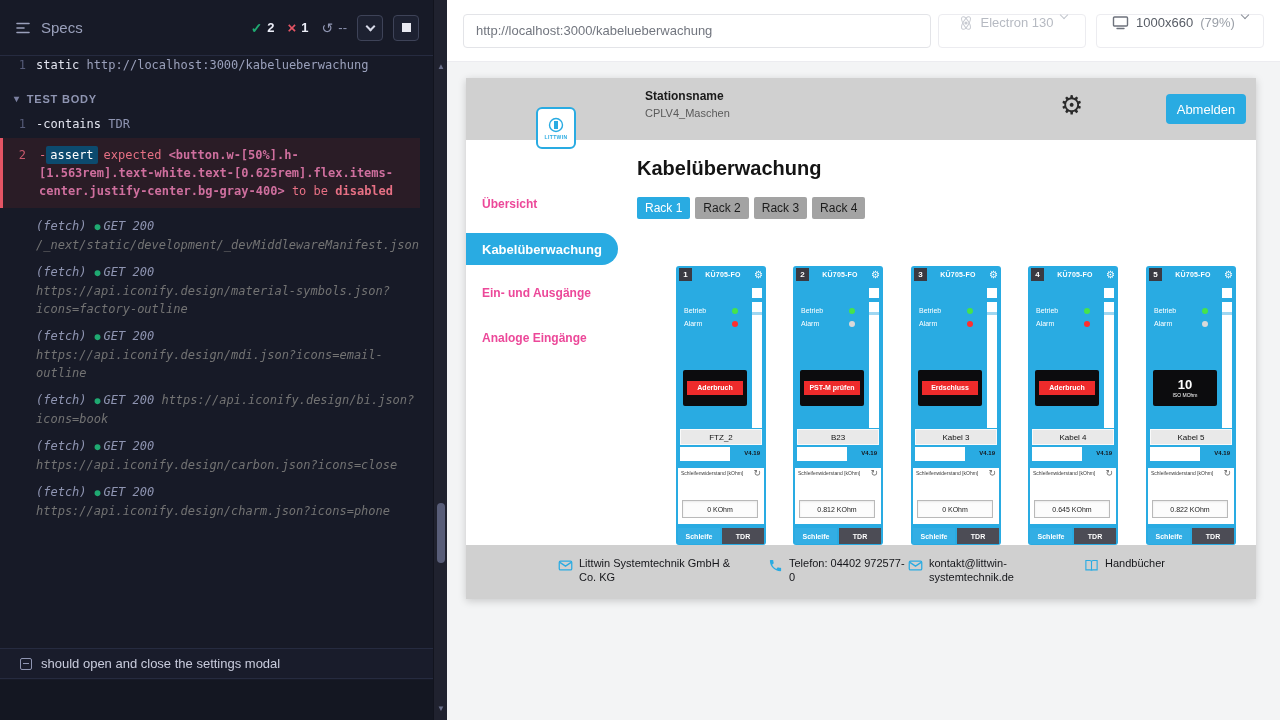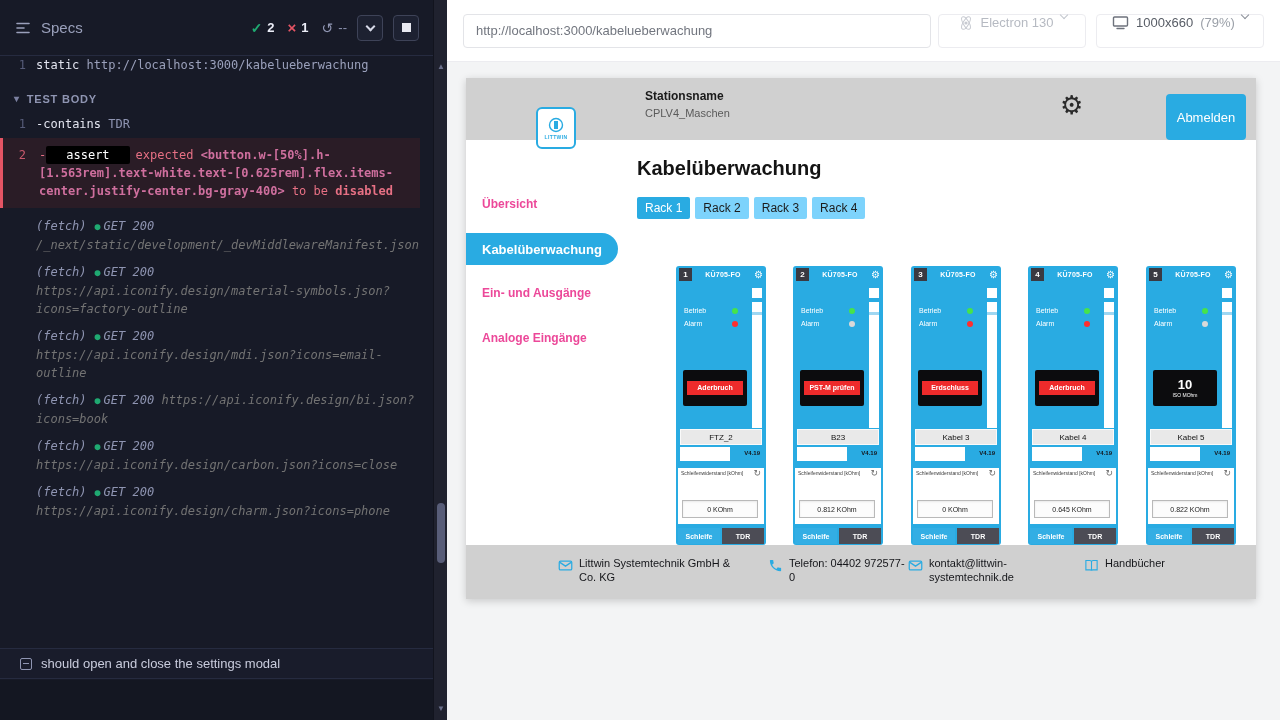--- a/index.html
+++ b/index.html
@@ -33,21 +33,21 @@
   .lnum{position:absolute;left:0;top:0;width:26px;text-align:right;color:#565b78}
   .cmd-name{color:#e3e5f0}
   .cmd-arg{color:#8f95b2}
   .visit-url{color:#9aa0bb}
 
   .section-row{display:flex;align-items:center;gap:7px;padding:12px 0 7px 14px;color:#8f95b2;font-family:"Liberation Sans",sans-serif;font-size:11px;font-weight:bold;letter-spacing:.8px}
   .caret{font-size:10px;color:#7b80a0}
 
   .assert-row{position:relative;margin:5px 0 9px 0;padding:8px 10px 8px 36px;background:#2a1c26;border-left:3px solid #e45464;overflow-wrap:break-word}
   .assert-row .lnum{left:-3px;color:#c9596d;top:8px}
-  .badge{display:inline-block;background:#000000;color:#fff;padding:0 20px;border-radius:2px;margin-right:6px}
+  .badge{display:inline-block;background:#0c4a6e;color:#fff;padding:0 4px;border-radius:2px;margin-right:6px}
   .exp{color:#e77084}
   .sel{color:#cf6f9e;font-weight:bold}
   .bold{font-weight:bold}
   .dash-f{color:#e77084}
 
   .fetch-row{position:relative;padding-left:36px;margin-bottom:9px;color:#8f95b2;font-style:italic;overflow-wrap:break-word}
   .fetch-dot{color:#1fa971;font-style:normal;margin:0 3px 0 8px;font-size:10px}
   .fetch-url{color:#737373}
 
   .next-test{position:absolute;left:0;top:648px;width:433px;height:31px;border-top:1px solid #262b40;border-bottom:1px solid #262b40;background:#191c2b;display:flex;align-items:center;gap:9px;padding:0 20px;font-size:13px;color:#c9ccdd}
@@ -76,31 +76,31 @@
 
   
   .aut{position:absolute;left:19px;top:78px;width:790px;height:521px;background:#fff;box-shadow:0 2px 8px rgba(0,0,0,.18);overflow:hidden}
   .app-header{position:absolute;left:0;top:0;width:790px;height:62px;background:#d0d0d0}
   .logo{position:absolute;left:70px;top:29px;width:40px;height:42px;background:#fff;border:2px solid #29abe2;border-radius:6px;z-index:6;display:flex;flex-direction:column;align-items:center;justify-content:center;gap:1px}
   .logo-text{font-size:5px;font-weight:bold;color:#29abe2;letter-spacing:.4px}
   .station{position:absolute;left:179px;top:11px;z-index:2}
   .station-label{font-size:12px;font-weight:bold;color:#1a1a1a}
   .station-value{font-size:11px;color:#5a5a5a;margin-top:4px}
   .app-gear{position:absolute;left:594px;top:14px;font-size:26px;color:#2b2b2b;line-height:1;cursor:pointer}
-  .logout{position:absolute;left:700px;top:16px;width:80px;height:46px;background:#29abe2;border-radius:4px;color:#fff;font-size:13px;display:flex;align-items:center;justify-content:center;cursor:pointer}
+  .logout{position:absolute;left:700px;top:16px;width:80px;height:30px;background:#29abe2;border-radius:4px;color:#fff;font-size:13px;display:flex;align-items:center;justify-content:center;cursor:pointer}
 
   .nav-item{position:absolute;left:16px;font-size:12px;font-weight:bold;color:#ec4899;cursor:pointer}
   .nav-0{top:119px}
   .nav-active{position:absolute;left:0;top:155px;width:152px;height:32px;background:#29abe2;border-radius:0 16px 16px 0;color:#fff;font-size:13px;font-weight:bold;display:flex;align-items:center;padding-left:16px;cursor:pointer}
   .nav-2{top:208px}
   .nav-3{top:253px}
 
   .page-title{position:absolute;left:171px;top:79px;font-size:20px;font-weight:bold;color:#141414}
   .tabs{position:absolute;left:171px;top:119px;display:flex;gap:5px}
-  .tab{height:22px;padding:0 8px;display:flex;align-items:center;font-size:12px;border-radius:2px;background:#7dd3fc;color:#1c1c1c;cursor:pointer}
+  .tab{height:22px;padding:0 8px;display:flex;align-items:center;font-size:12px;border-radius:2px;background:#a3a3a3;color:#1c1c1c;cursor:pointer}
   .tab.active{background:#29abe2;color:#fff}
 
   .card{position:absolute;top:188px;width:90px;height:279px;background:#29abe2;border-radius:3px}
   .c1{left:210px}.c2{left:327px}.c3{left:445px}.c4{left:562px}.c5{left:680px}
   .card-head{position:absolute;left:0;top:0;right:0;height:17px;display:flex;align-items:center;padding:2px 3px;gap:3px}
   .card-num{width:13px;height:13px;background:#3a3a42;color:#fff;font-size:8px;font-weight:bold;display:flex;align-items:center;justify-content:center;flex:none}
   .card-title{flex:1;text-align:center;color:#fff;font-size:7px;font-weight:bold;letter-spacing:.2px}
   .card-gear{color:#fff;font-size:10px;line-height:1;cursor:pointer}
   .stripe-top{position:absolute;right:4px;top:22px;width:10px;height:10px;background:#fff}
   .stripe{position:absolute;right:4px;top:36px;width:10px;height:126px;background:#fff}

